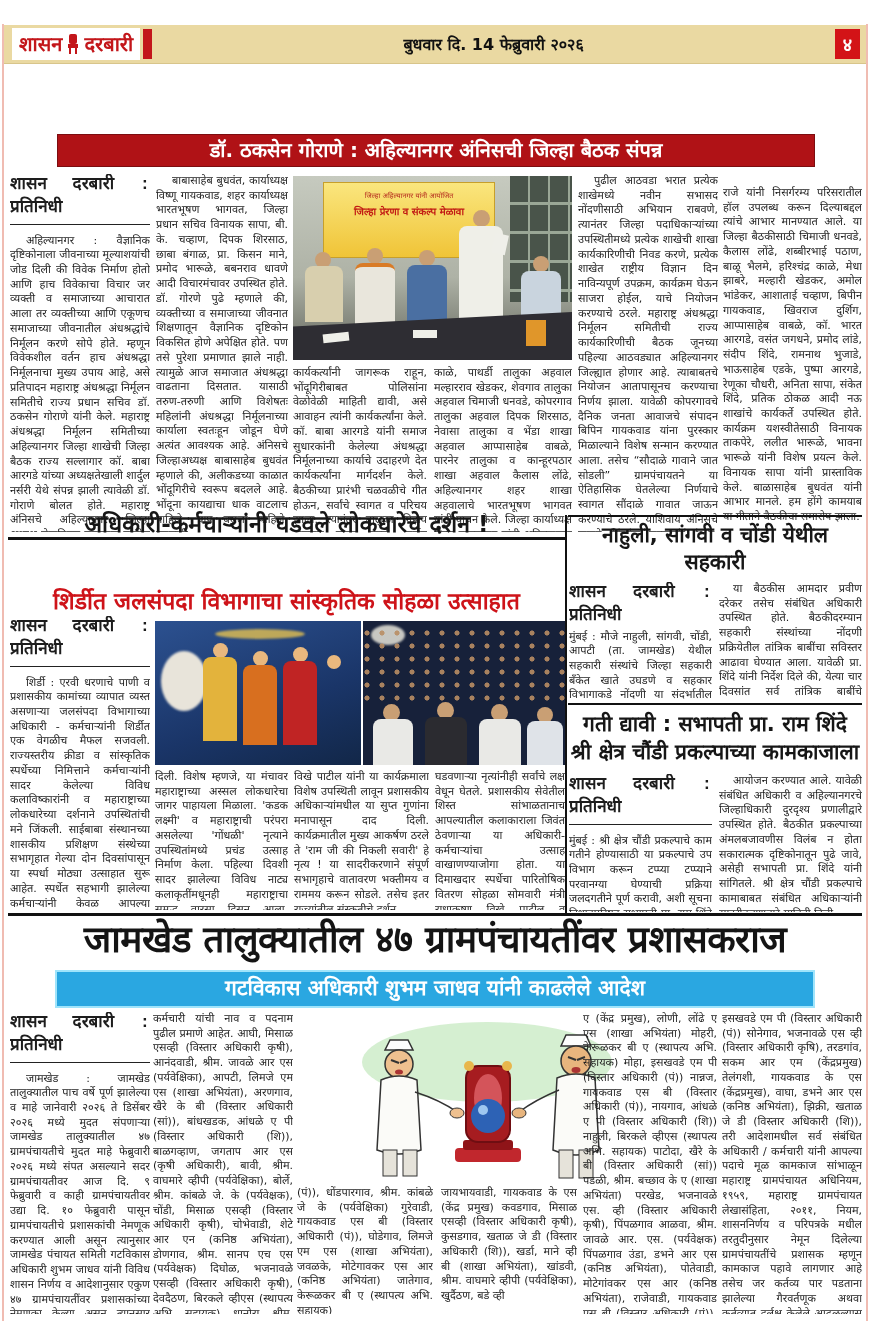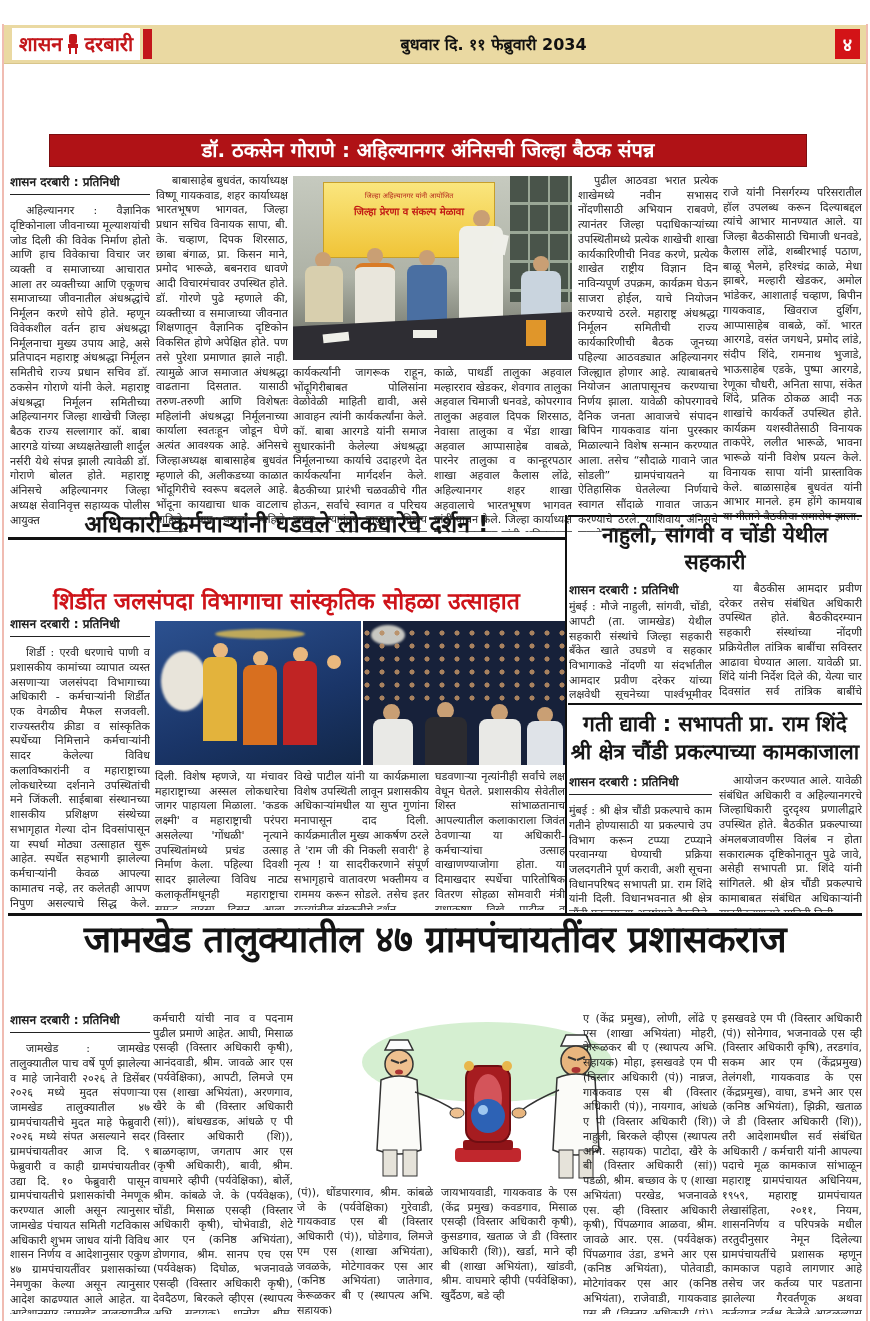--- a/index.html
+++ b/index.html
@@ -21,22 +21,22 @@
           font-size:37px;line-height:1.2;letter-spacing:-0.5px;}
   .h-sub-redbox{position:absolute;background:#b01216;border:1px solid #7c0d10;color:#fff;
                 font-weight:700;font-size:20px;text-align:center;line-height:30px;}
   .h2{position:absolute;text-align:center;font-weight:800;color:#161616;}
   .h-sub-redtext{position:absolute;text-align:center;font-weight:800;color:#ce1319;font-size:23px;}
   .h-sub-bluebox{position:absolute;background:#2aa7e1;border:2px solid #9fe4fb;color:#fff;
                  font-weight:700;font-size:21px;text-align:center;line-height:32px;}
   
   .col{position:absolute;font-size:11px;line-height:1.34;text-align:justify;color:#1d1d1d;overflow:hidden;}
   .col p{margin:0;text-indent:16px;}
-  .byline{display:block;font-weight:700;font-size:12px;text-indent:0;
-          border-bottom:1.5px solid #222;padding-bottom:4px;margin-bottom:9px;}
+  .byline{display:block;font-weight:700;font-size:17px;text-indent:0;
+          border-bottom:1.5px solid #222;padding-bottom:4px;margin-bottom:9px;font-family:Liberation Mono, monospace;}
   .sep{position:absolute;background:#111;}
   
   .photo{position:absolute;overflow:hidden;}
   .ph1{background:linear-gradient(#c6cabf 0%,#aeb2a6 55%,#63665d 100%);}
   .ph1-win{position:absolute;right:0;top:0;width:62px;height:126px;background:#49544a;
            background-image:repeating-linear-gradient(#0000 0 26px,#9aa796 26px 29px),
                             repeating-linear-gradient(90deg,#0000 0 18px,#9aa796 18px 20px);}
   .ph1-banner{position:absolute;left:30px;top:6px;width:170px;height:66px;text-align:center;
               background:linear-gradient(#fae67e,#f0c437);border:1px solid #c79f2b;padding-top:8px;}
   .ph1-banner .b1{display:block;font-size:7px;color:#b3261c;}
@@ -68,25 +68,25 @@
       <span>शासन</span>
       <svg class="chair-ic" viewBox="0 0 14 22">
         <rect x="3" y="1" width="8" height="10" rx="2" fill="#c3161a"></rect>
         <rect x="2" y="11" width="10" height="4" fill="#c3161a"></rect>
         <rect x="3" y="15" width="2" height="6" fill="#c3161a"></rect>
         <rect x="9" y="15" width="2" height="6" fill="#c3161a"></rect>
       </svg>
       <span>दरबारी</span>
     </div>
     <div class="brand-stripe"></div>
-    <div class="mh-date">बुधवार दि. ११ फेब्रुवारी 2034</div>
+    <div class="mh-date">बुधवार दि. 14 फेब्रुवारी २०२६</div>
     <div class="pagenum">४</div>
   </div>
 
-  <div class="h-sub-redbox" style="left:49px;top:134px;width:756px;height:31px">डॉ. ठकसेन गोराणे : अहिल्यानगर अंनिसची जिल्हा बैठक संपन्न</div>
+  <div class="h-sub-redbox" style="left:57px;top:134px;width:756px;height:31px">डॉ. ठकसेन गोराणे : अहिल्यानगर अंनिसची जिल्हा बैठक संपन्न</div>
 
   <div class="col" style="left:10px;top:174px;width:140px;height:358px">
     <span class="byline">शासन दरबारी : प्रतिनिधी</span>
     <p>अहिल्यानगर : वैज्ञानिक दृष्टिकोनाला जीवनाच्या मूल्याशयांची जोड दिली की विवेक निर्माण होतो आणि हाच विवेकाचा विचार जर व्यक्ती व समाजाच्या आचारात आला तर व्यक्तीच्या आणि एकूणच समाजाच्या जीवनातील अंधश्रद्धांचे निर्मूलन करणे सोपे होते. म्हणून विवेकशील वर्तन हाच अंधश्रद्धा निर्मूलनाचा मुख्य उपाय आहे, असे प्रतिपादन महाराष्ट्र अंधश्रद्धा निर्मूलन समितीचे राज्य प्रधान सचिव डॉ. ठकसेन गोराणे यांनी केले. महाराष्ट्र अंधश्रद्धा निर्मूलन समितीच्या अहिल्यानगर जिल्हा शाखेची जिल्हा बैठक राज्य सल्लागार कॉ. बाबा आरगडे यांच्या अध्यक्षतेखाली शार्दुल नर्सरी येथे संपन्न झाली त्यावेळी डॉ. गोराणे बोलत होते. महाराष्ट्र अंनिसचे अहिल्यानगर जिल्हा अध्यक्ष सेवानिवृत्त सहाय्यक पोलीस आयुक्त</p>
   </div>
   <div class="col" style="left:156px;top:174px;width:132px;height:358px">
     <p>बाबासाहेब बुधवंत, कार्याध्यक्ष विष्णू गायकवाड, शहर कार्याध्यक्ष भारतभूषण भागवत, जिल्हा प्रधान सचिव विनायक सापा, बी. के. चव्हाण, दिपक शिरसाठ, छाबा बंगाळ, प्रा. किसन माने, प्रमोद भारूळे, बबनराव धावणे आदी विचारमंचावर उपस्थित होते. डॉ. गोरणे पुढे म्हणाले की, व्यक्तीच्या व समाजाच्या जीवनात शिक्षणातून वैज्ञानिक दृष्टिकोन विकसित होणे अपेक्षित होते. पण तसे पुरेशा प्रमाणात झाले नाही. त्यामुळे आज समाजात अंधश्रद्धा वाढताना दिसतात. यासाठी तरुण-तरुणी आणि विशेषतः महिलांनी अंधश्रद्धा निर्मूलनाच्या कार्याला स्वतःहून जोडून घेणे अत्यंत आवश्यक आहे. अंनिसचे जिल्हाअध्यक्ष बाबासाहेब बुधवंत म्हणाले की, अलीकडच्या काळात भोंदूगिरीचे स्वरूप बदलले आहे. भोंदूना कायद्याचा धाक वाटलाच पाहिजे. चाप बसला पाहिजे. त्यासाठी</p>
   </div>
 
   <div class="photo ph1" style="left:293px;top:176px;width:279px;height:184px">
@@ -194,20 +194,21 @@
     <span class="byline">शासन दरबारी : प्रतिनिधी</span>
     <p style="text-indent:0">मुंबई : श्री क्षेत्र चौंडी प्रकल्पाचे काम गतीने होण्यासाठी या प्रकल्पाचे उप विभाग करून टप्प्या टप्प्याने परवानग्या घेण्याची प्रक्रिया जलदगतीने पूर्ण करावी, अशी सूचना विधानपरिषद सभापती प्रा. राम शिंदे यांनी दिली. विधानभवनात श्री क्षेत्र चौंडी प्रकल्पाच्या अनुषंगाने बैठकीचे</p>
   </div>
   <div class="col" style="left:719px;top:774px;width:143px;height:138px">
     <p style="text-indent:14px">आयोजन करण्यात आले. यावेळी संबंधित अधिकारी व अहिल्यानगरचे जिल्हाधिकारी दुरदृश्य प्रणालीद्वारे उपस्थित होते. बैठकीत प्रकल्पाच्या अंमलबजावणीस विलंब न होता सकारात्मक दृष्टिकोनातून पुढे जावे, असेही सभापती प्रा. शिंदे यांनी सांगितले. श्री क्षेत्र चौंडी प्रकल्पाचे कामाबाबत संबंधित अधिकाऱ्यांनी सादरीकरणाद्वारे माहिती दिली.</p>
   </div>
 
   <div class="sep" style="left:8px;top:913px;width:854px;height:3px"></div>
 
   <div class="h-main" style="top:918px">जामखेड तालुक्यातील ४७ ग्रामपंचायतींवर प्रशासकराज</div>
+  <div class="h-sub-bluebox" style="left:55px;top:970px;width:756px;height:34px">गटविकास अधिकारी शुभम जाधव यांनी काढलेले आदेश</div>
 
   <div class="col" style="left:10px;top:1012px;width:140px;height:302px">
     <span class="byline">शासन दरबारी : प्रतिनिधी</span>
     <p>जामखेड : जामखेड तालुक्यातील पाच वर्षे पूर्ण झालेल्या व माहे जानेवारी २०२६ ते डिसेंबर २०२६ मध्ये मुदत संपणाऱ्या जामखेड तालुक्यातील ४७ ग्रामपंचायतीचे मुदत माहे फेब्रुवारी २०२६ मध्ये संपत असल्याने सदर ग्रामपंचायतीवर आज दि. ९ फेब्रुवारी व काही ग्रामपंचायतीवर उद्या दि. १० फेब्रुवारी पासून ग्रामपंचायतीचे प्रशासकांची नेमणूक करण्यात आली असून त्यानुसार जामखेड पंचायत समिती गटविकास अधिकारी शुभम जाधव यांनी विविध शासन निर्णय व आदेशानुसार एकुण ४७ ग्रामपंचायतींवर प्रशासकांच्या नेमणुका केल्या असून त्यानुसार आदेश काढण्यात आले आहेत. या आदेशानुसार जामखेड तालुक्यातील ४७ ग्रामपंचायतीचे नाव प्रशासन म्हणुन नेमणूक अधिकारी/</p>
   </div>
   <div class="col" style="left:153px;top:1012px;width:140px;height:302px">
     <p style="text-indent:0">कर्मचारी यांची नाव व पदनाम पुढील प्रमाणे आहेत. आघी, मिसाळ एसव्ही (विस्तार अधिकारी कृषी), आनंदवाडी, श्रीम. जावळे आर एस (पर्यवेक्षिका), आपटी, लिमजे एम एस (शाखा अभियंता), अरणगाव, खैरे के बी (विस्तार अधिकारी (सां)), बांधखडक, आंधळे ए पी (विस्तार अधिकारी (शि)), बाळगव्हाण, जगताप आर एस (कृषी अधिकारी), बावी, श्रीम. वाघमारे व्हीपी (पर्यवेक्षिका), बोर्ले, श्रीम. कांबळे जे. के (पर्यवेक्षक), चोंडी, मिसाळ एसव्ही (विस्तार अधिकारी कृषी), चोभेवाडी, शेटे आर एन (कनिष्ठ अभियंता), डोणगाव, श्रीम. सानप एच एस (पर्यवेक्षक) दिघोळ, भजनावळे एसव्ही (विस्तार अधिकारी कृषी), देवदैठण, बिरकले व्हीएस (स्थापत्य अभि. सहायक), धानोरा, श्रीम. सानप एच एस (पर्यवेक्षक), धामणगाव, इसखवडे एम पी (विस्तार अधिकारी</p>
   </div>
 
   <div class="cartoon" style="left:345px;top:1020px;width:285px;height:162px">

